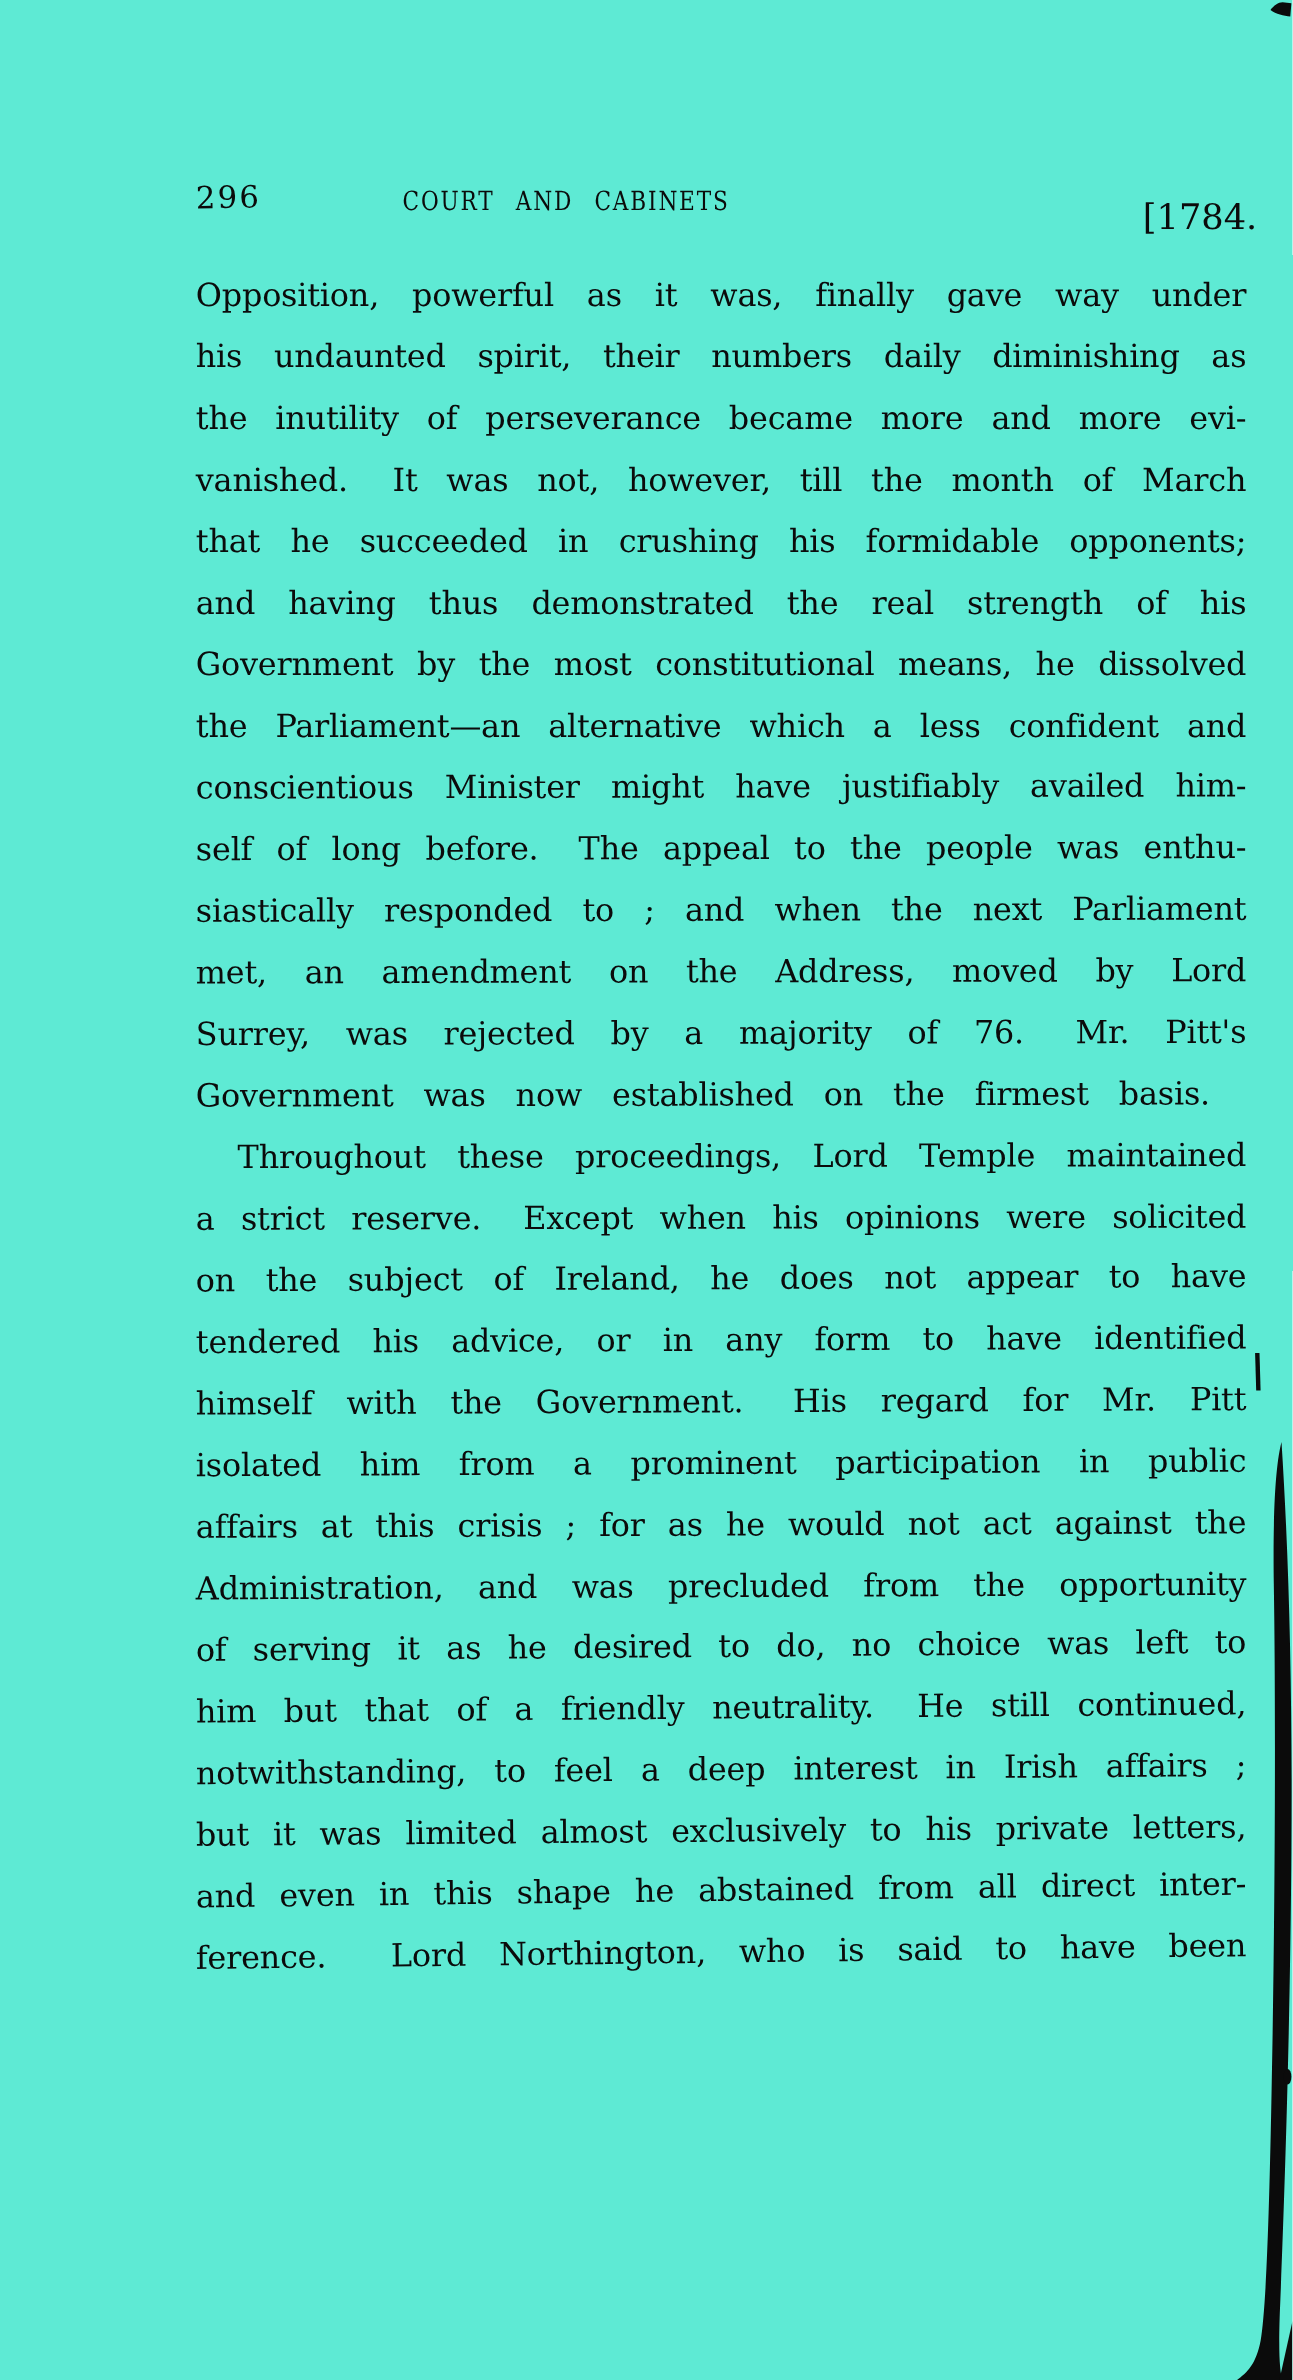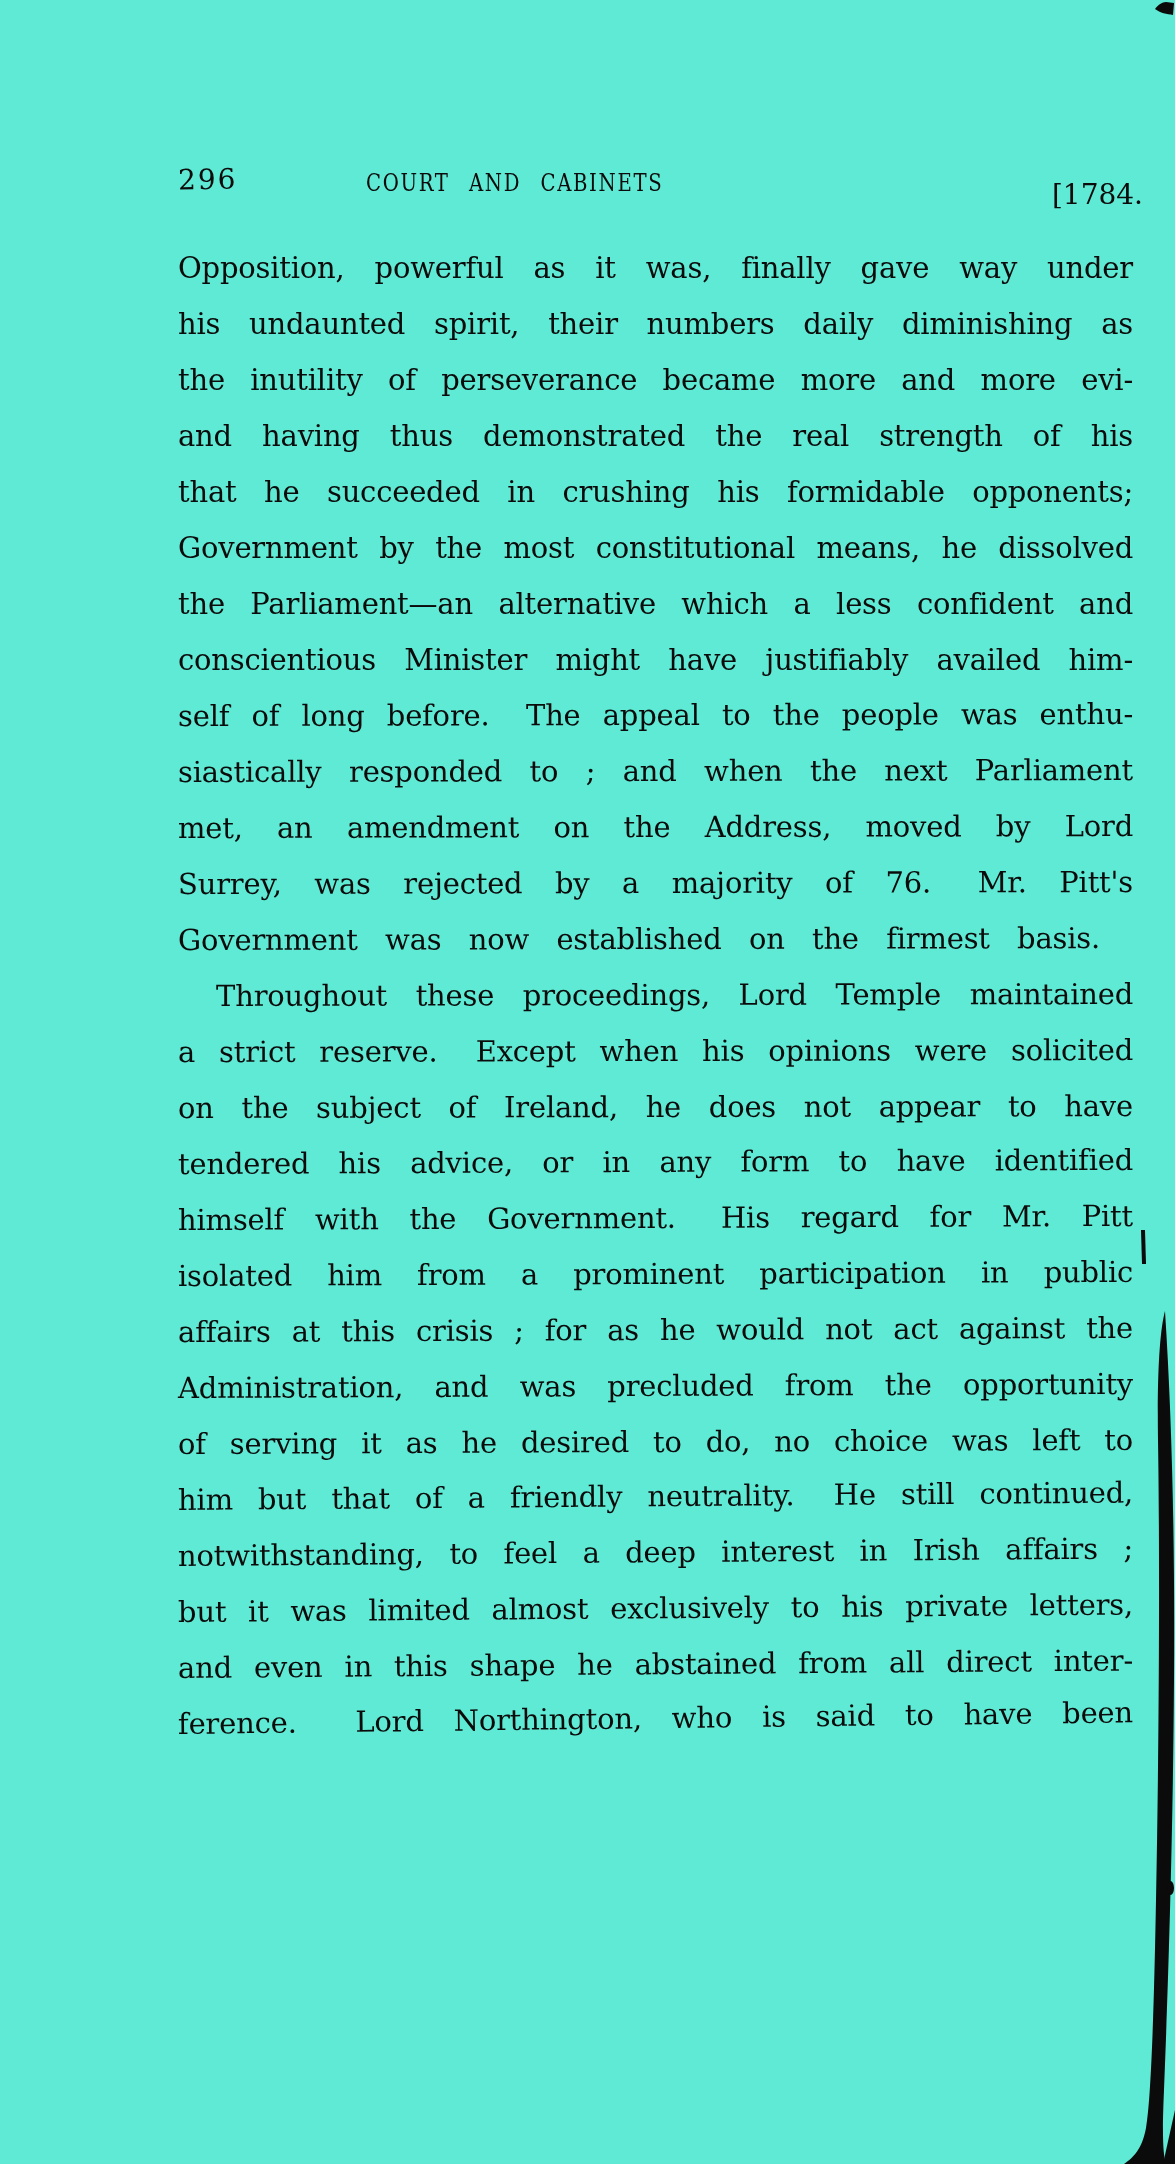--- a/index.html
+++ b/index.html
@@ -20,21 +20,21 @@
     transform: rotate(-1deg);
   }
   .running-title {
     position: absolute; left: 188px; top: 6px;
     font-size: 24px; letter-spacing: 2px; word-spacing: 14px;
     white-space: nowrap;
     display: inline-block; transform: scaleX(0.82); transform-origin: 0 0;
   }
   .running-year {
     position: absolute; right: -8px; top: 15px;
-    font-size: 28px;
+    font-size: 32px;
   }
   
   .body-text {
     position: absolute; left: 178px; top: 240px; width: 955px;
   }
   .ln {
     height: 56px; line-height: 56px;
     font-size: 29px; letter-spacing: -0.2px;
     text-align: justify; text-align-last: justify; text-justify: inter-word;
     white-space: normal; overflow: visible;
@@ -61,22 +61,23 @@
   <div class="running-head">
     <span class="folio">296</span>
     <span class="running-title">COURT AND CABINETS</span>
     <span class="running-year">[1784.</span>
   </div>
 
   <div class="body-text">
     <div class="ln">Opposition, powerful as it was, finally gave way under</div>
     <div class="ln">his undaunted spirit, their numbers daily diminishing as</div>
     <div class="ln">the inutility of perseverance became more and more evi-</div>
+    <div class="ln">vanished.  It was not, however, till the month of March</div>
+    <div class="ln">that he succeeded in crushing his formidable opponents;</div>
     <div class="ln">and having thus demonstrated the real strength of his</div>
-    <div class="ln">that he succeeded in crushing his formidable opponents;</div>
     <div class="ln">Government by the most constitutional means, he dissolved</div>
     <div class="ln">the Parliament—an alternative which a less confident and</div>
     <div class="ln">conscientious Minister might have justifiably availed him-</div>
     <div class="ln">self of long before.  The appeal to the people was enthu-</div>
     <div class="ln">siastically responded to ; and when the next Parliament</div>
     <div class="ln">met, an amendment on the Address, moved by Lord</div>
     <div class="ln">Surrey, was rejected by a majority of 76.  Mr. Pitt's</div>
     <div class="ln pe">Government was now established on the firmest basis.</div>
     <div class="ln indent">Throughout these proceedings, Lord Temple maintained</div>
     <div class="ln">a strict reserve.  Except when his opinions were solicited</div>

